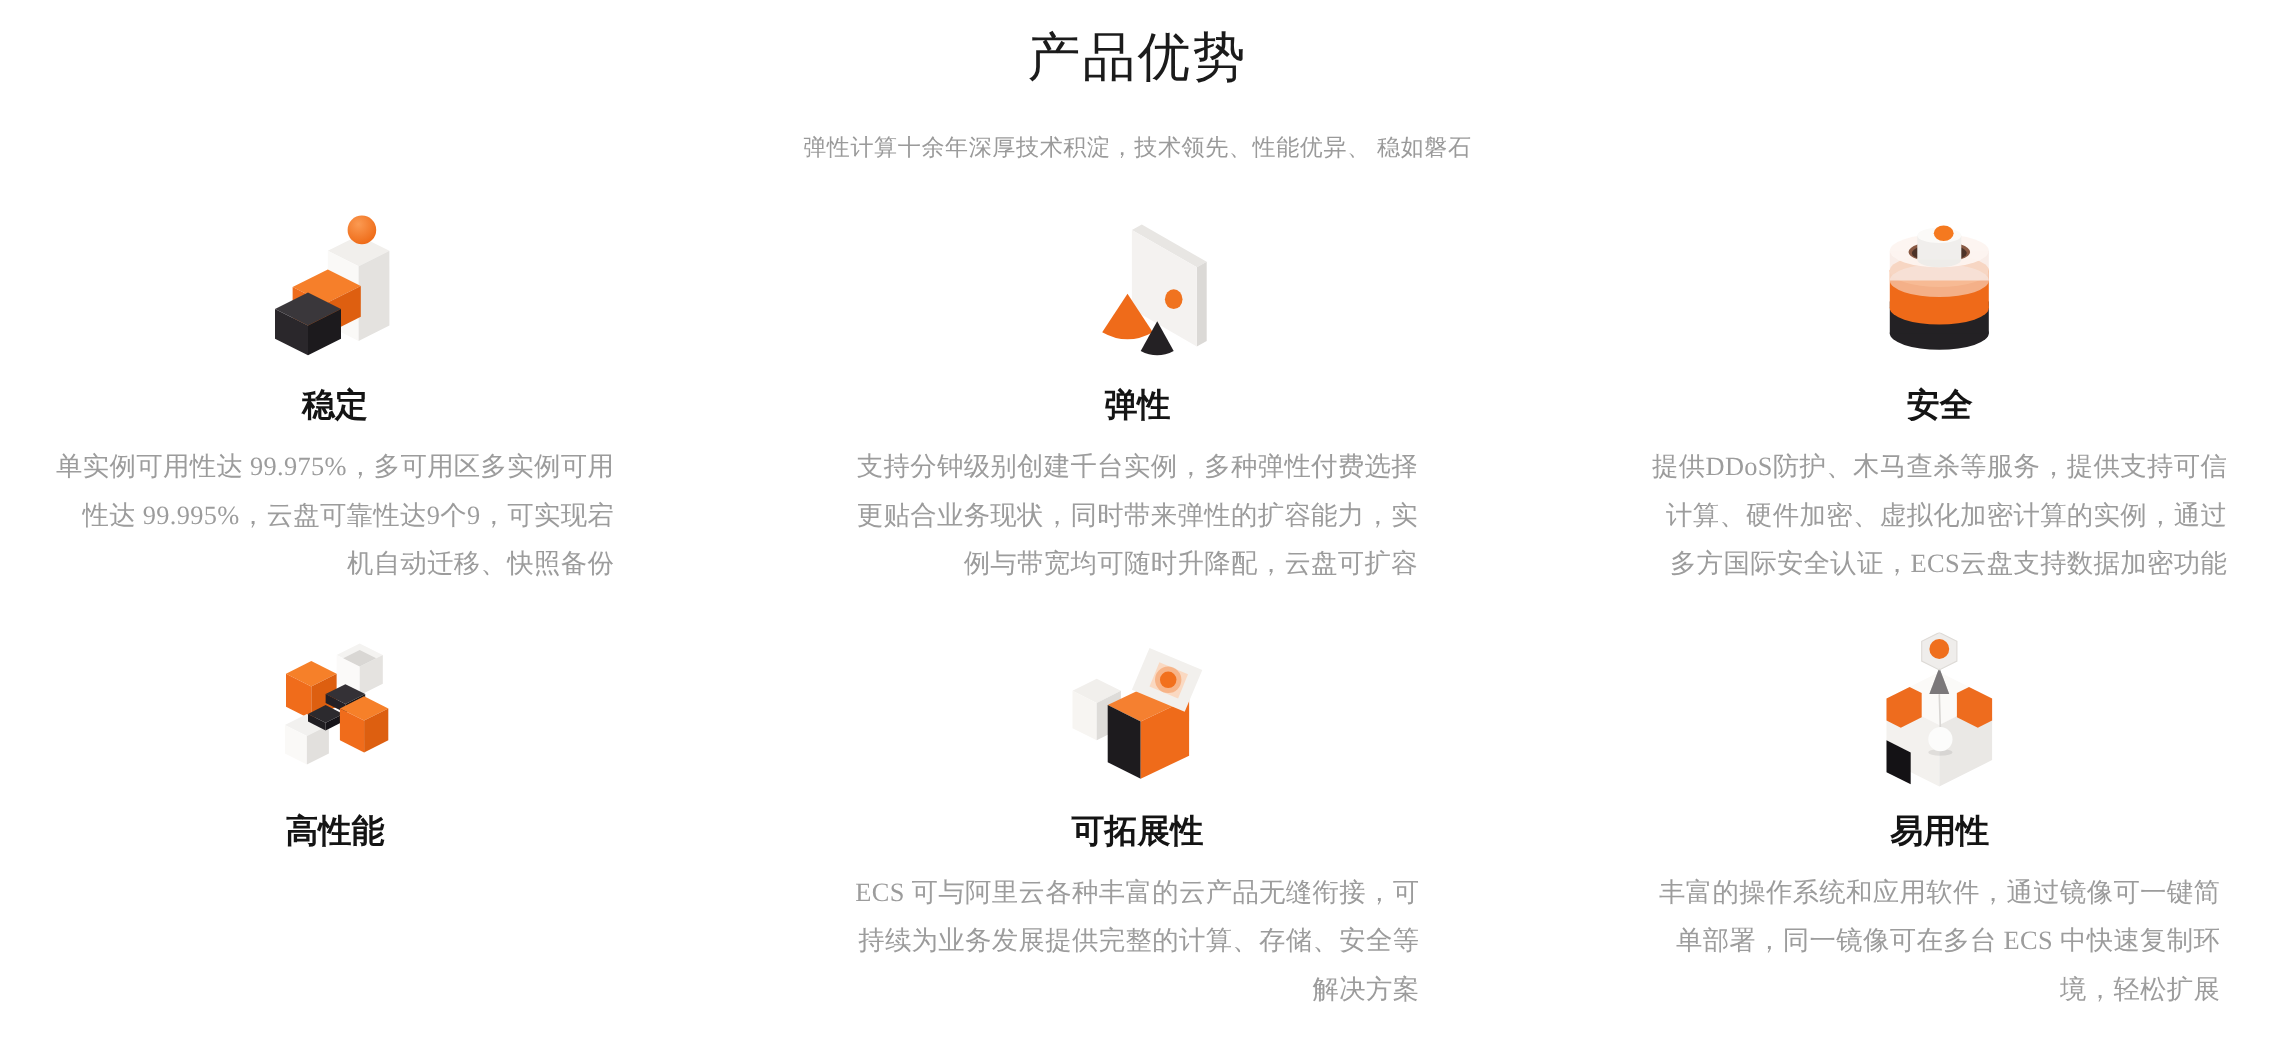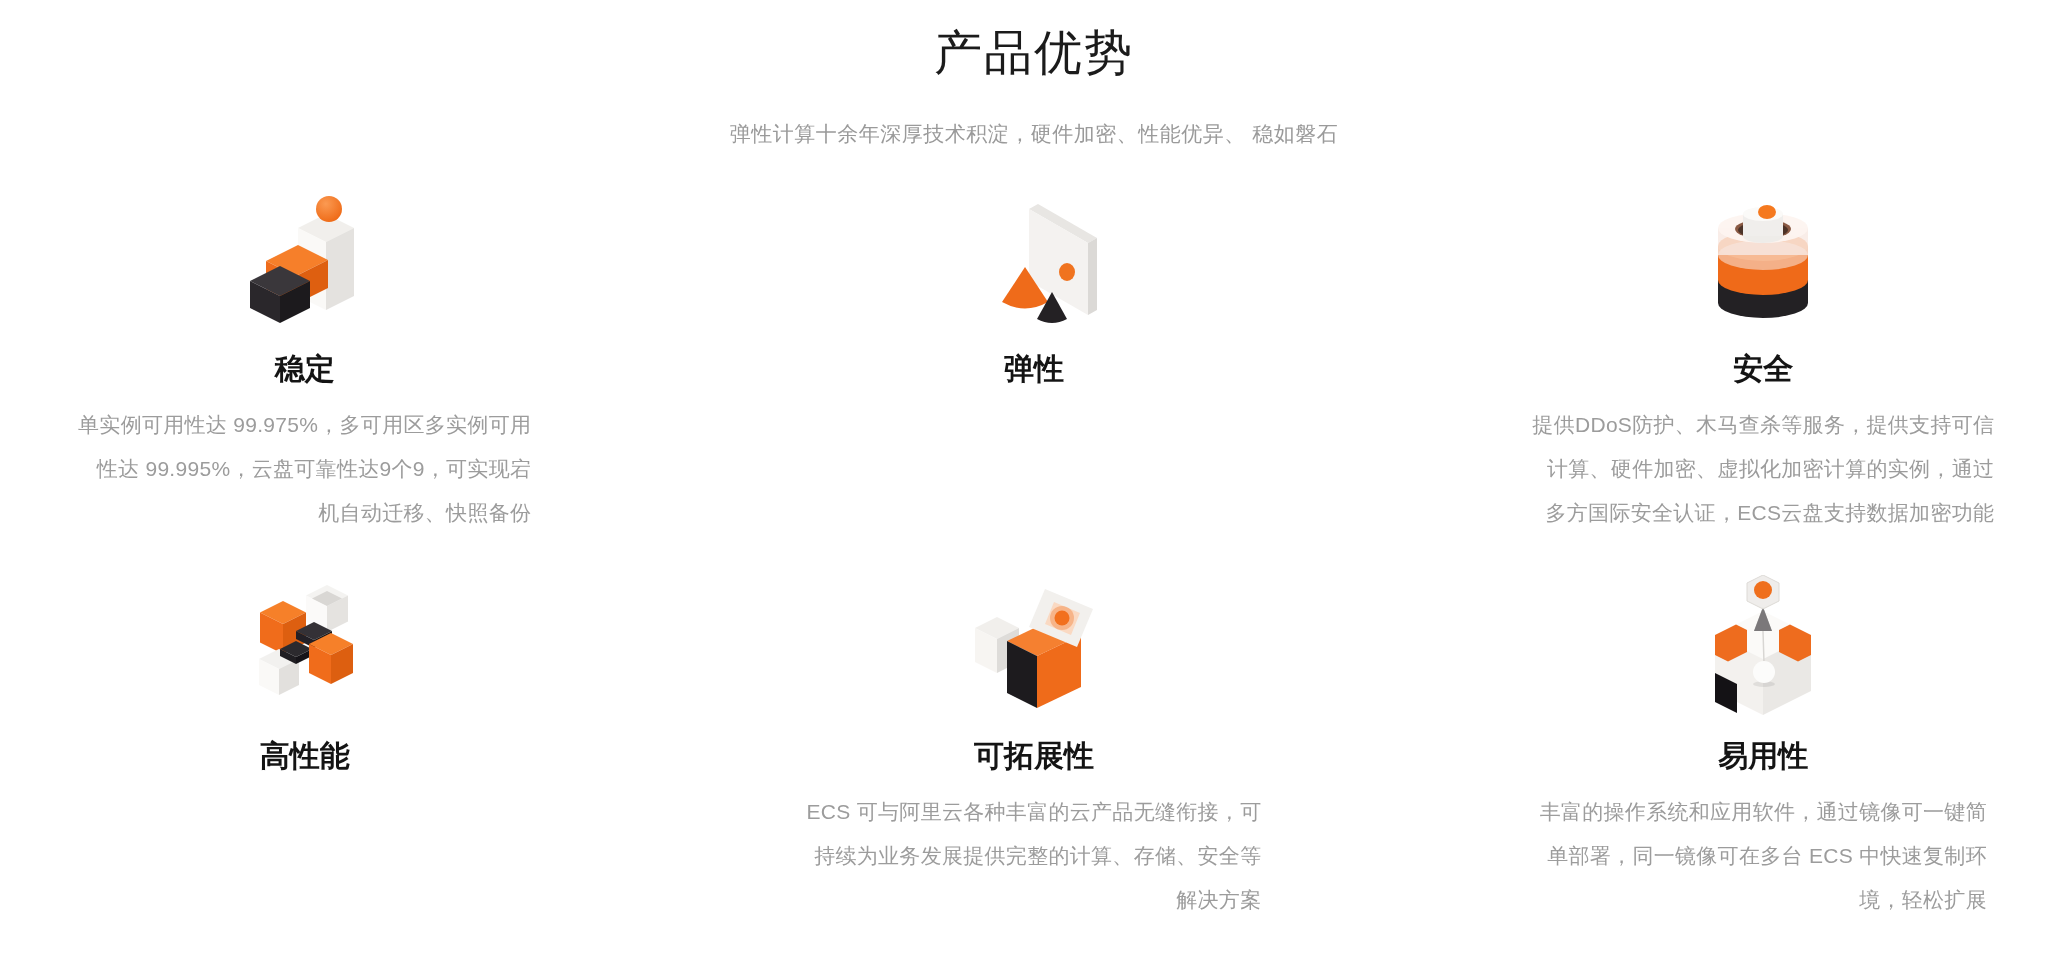--- a/index.html
+++ b/index.html
@@ -1,18 +1,18 @@
 <!DOCTYPE html>
 <html lang="zh"><head>
 <meta charset="utf-8">
 <style>
   html,body{margin:0;padding:0;background:#fff;}
   .page{
     width:2068px;height:964px;overflow:hidden;background:#fff;
-    font-family:Liberation Sans, sans-serif;
+    font-family:Liberation Serif, serif;
     -webkit-font-smoothing:antialiased;
   }
   .hero{padding-top:26px;text-align:center;}
   .hero-title{
     font-size:48px;line-height:54px;font-weight:500;color:#1b1b1b;
     letter-spacing:2px;margin:0;
   }
   .hero-subtitle{
     margin-top:42px;font-size:21px;line-height:24px;color:#9a9a9a;
     letter-spacing:0.5px;
@@ -20,32 +20,32 @@
   .grid{
     width:2056px;margin:38px auto 0 auto;
     display:grid;grid-template-columns:repeat(3,1fr);
     column-gap:132px;row-gap:36px;
   }
   .card{display:flex;flex-direction:column;align-items:center;text-align:right;}
   .icon-box{width:156px;height:158px;display:flex;align-items:center;justify-content:center;margin-bottom:10px;}
   .icon-box svg{display:block;}
   .card-title{font-size:30px;line-height:34px;font-weight:700;color:#141414;}
   .card-desc{
-    margin-top:17px;font-size:21px;line-height:44px;color:#9c9c9c;
+    margin-top:17px;font-size:24px;line-height:44px;color:#9c9c9c;
     white-space:pre-line;letter-spacing:0.3px;
   }
 </style>
 </head>
 <body>
 
 <div class="page">
 
   <div class="hero">
     <h1 class="hero-title">产品优势</h1>
-    <div class="hero-subtitle">弹性计算十余年深厚技术积淀，硬件加密、性能优异、 稳如磐石</div>
+    <div class="hero-subtitle">弹性计算十余年深厚技术积淀，技术领先、性能优异、 稳如磐石</div>
   </div>
 
   <div class="grid">
 
     <div class="card">
       <div class="icon-box">
         <svg width="150" height="150" viewBox="0 0 150 150">
           <defs>
             <radialGradient id="gball" cx="38%" cy="30%" r="75%">
               <stop offset="0%" stop-color="#fb9a52"></stop>
@@ -82,20 +82,23 @@
           <polygon points="138,50 138,122 129,127 129,55" fill="#dbd9d6"></polygon>
           <polygon points="70,21 129,55 129,127 70,93" fill="#f4f2f0"></polygon>
           <ellipse cx="108" cy="84" rx="8" ry="9" fill="#f0731f"></ellipse>
 
           <path d="M66,79 L43,114 Q66,127 89,114 Z" fill="#ef6b1a"></path>
 
           <path d="M93,104 L78,131 Q93,139 108,131 Z" fill="#242124"></path>
         </svg>
       </div>
       <div class="card-title">弹性</div>
+      <div class="card-desc">支持分钟级别创建千台实例，多种弹性付费选择
+更贴合业务现状，同时带来弹性的扩容能力，实
+例与带宽均可随时升降配，云盘可扩容</div>
     </div>
 
     <div class="card">
       <div class="icon-box">
         <svg width="150" height="150" viewBox="0 0 150 150">
 
           <ellipse cx="75" cy="115" rx="45" ry="15" fill="#232124"></ellipse>
           <rect x="30" y="86" width="90" height="29" fill="#232124"></rect>
 
           <ellipse cx="75" cy="92" rx="45" ry="15" fill="#ef6a19"></ellipse>

